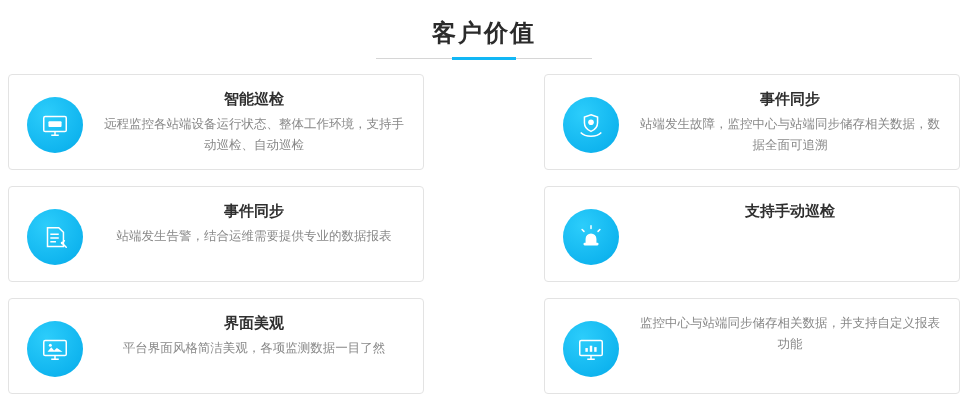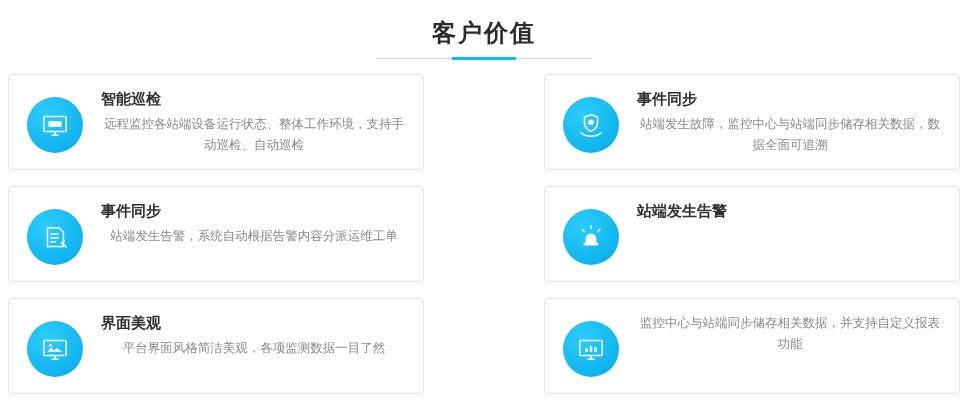--- a/index.html
+++ b/index.html
@@ -82,20 +82,21 @@
   }
   .card-icon svg {
     display: block;
   }
   .card-title {
     font-size: 15px;
     font-weight: bold;
     color: #2f2f2f;
     line-height: 20px;
     margin: 0 0 5px 0;
+    text-align: center;
   }
   .card-desc {
     font-size: 12.5px;
     color: #888888;
     line-height: 21px;
     margin: 0;
     text-align: center;
   }
 </style>
 </head>
@@ -138,32 +139,32 @@
 
     <div class="card">
       <div class="card-icon">
         <svg width="30" height="30" viewBox="0 0 32 32" fill="none" stroke="#ffffff" stroke-width="1.6">
           <path d="M8 6h12l5 5v15H8z"></path>
           <path d="M11 13h9M11 17h9M11 21h6"></path>
           <path d="M23 22l5 5M26 20l-3 3" stroke-linecap="round"></path>
         </svg>
       </div>
       <p class="card-title">事件同步</p>
-      <p class="card-desc">站端发生告警，系统自动根据告警内容分派运维工单</p>
+      <p class="card-desc">站端发生告警，结合运维需要提供专业的数据报表</p>
     </div>
 
     <div class="card">
       <div class="card-icon">
         <svg width="30" height="30" viewBox="0 0 32 32" fill="none" stroke="#ffffff" stroke-width="1.6">
           <path d="M11 22v-4a5 5 0 0110 0v4z" fill="#ffffff" stroke="#ffffff"></path>
           <rect x="8" y="22" width="16" height="3" rx="1.2" fill="#ffffff" stroke="none"></rect>
           <path d="M16 7V4M8.5 10L6.5 8M23.5 10l2-2" stroke-linecap="round"></path>
         </svg>
       </div>
-      <p class="card-title">站端发生告警</p>
+      <p class="card-title">支持手动巡检</p>
     </div>
 
     <div class="card">
       <div class="card-icon">
         <svg width="30" height="30" viewBox="0 0 32 32" fill="none" stroke="#ffffff" stroke-width="1.6">
           <rect x="4" y="7" width="24" height="16" rx="1.5"></rect>
           <path d="M12 27h8M16 23v4"></path>
           <path d="M8 19l4-5 3 3.5 3-2.5 6 4z" fill="#ffffff" stroke="none"></path>
           <circle cx="11" cy="12" r="1.6" fill="#ffffff" stroke="none"></circle>
         </svg>

